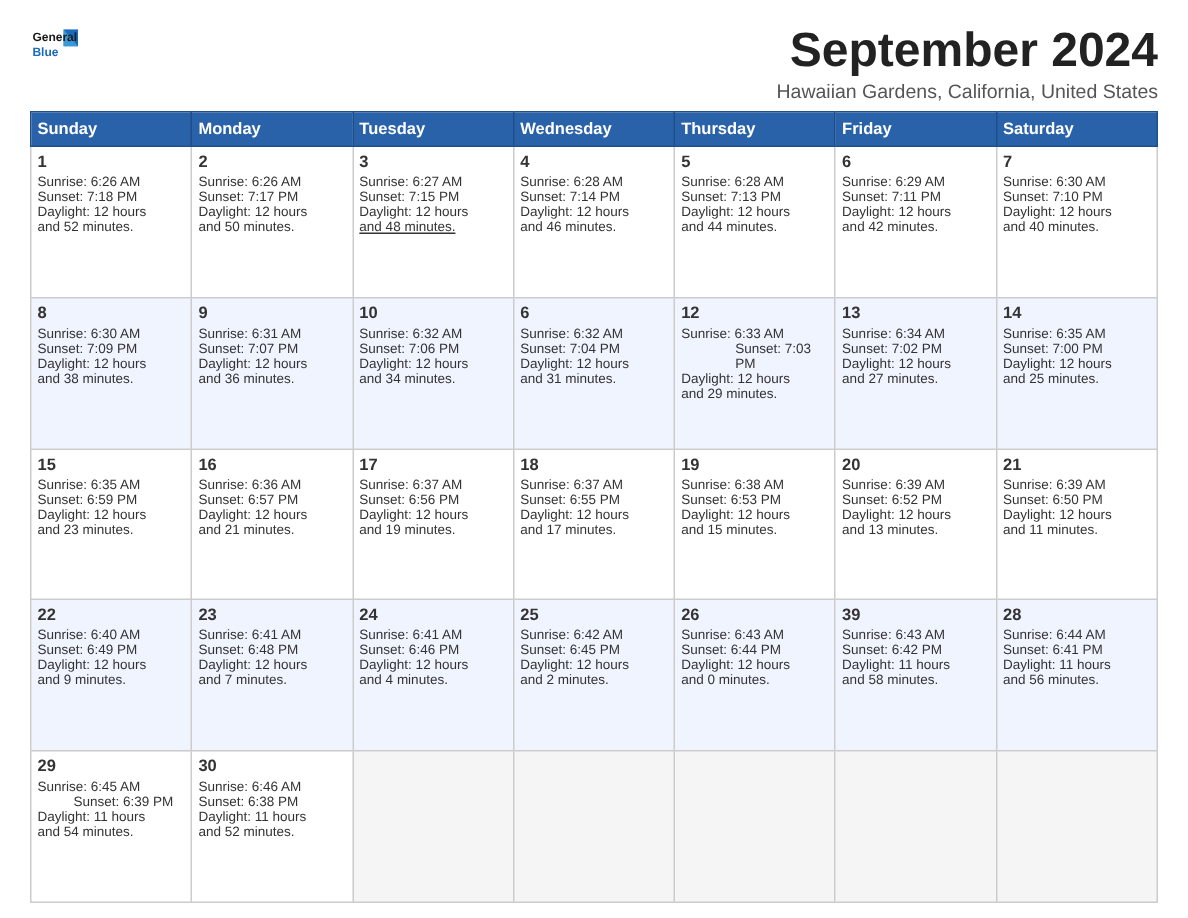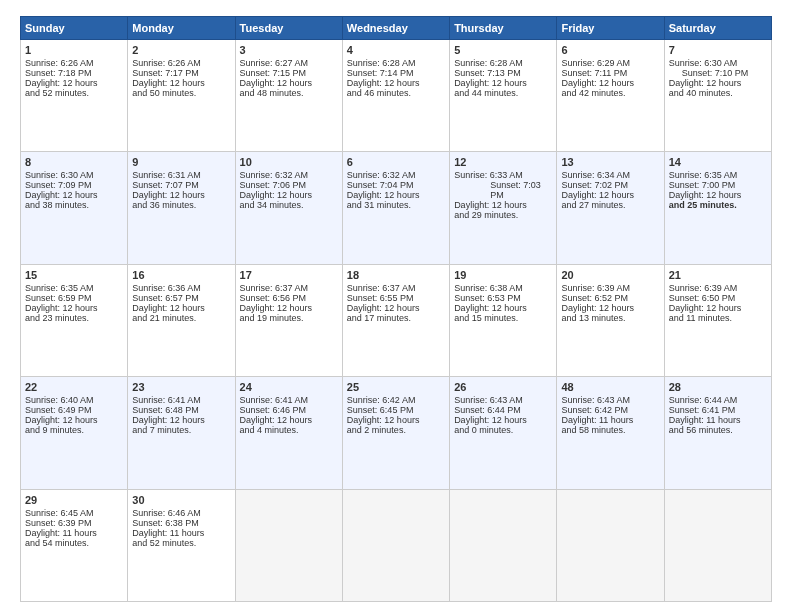--- a/index.html
+++ b/index.html
@@ -80,20 +80,35 @@
       margin-bottom: 2px;
     }
     .row-alt td {
       background: #f0f4ff;
     }
   </style>
 </head>
 <body>
 
 <div class="page">
+  <div class="header">
+    <div class="logo">
+      <svg class="logo-icon" viewBox="0 0 40 34" xmlns="http://www.w3.org/2000/svg">
+        <rect x="0" y="0" width="40" height="34" rx="2" fill="white"></rect>
+        <polygon points="28,4 40,4 40,18 28,18" fill="#1a6bbd"></polygon>
+        <polygon points="28,4 40,18 28,18" fill="#3a9ad9"></polygon>
+        <text x="2" y="14" font-size="10" font-weight="bold" fill="#1a1a1a" font-family="Arial">General</text>
+        <text x="2" y="26" font-size="10" font-weight="bold" fill="#1a6bbd" font-family="Arial">Blue</text>
+      </svg>
+    </div>
+    <div class="title-block">
+      <div class="month-title">September 2024</div>
+      <div class="location-title">Hawaiian Gardens, California, United States</div>
+    </div>
+  </div>
 
   <table class="calendar">
     <thead>
       <tr>
         <th>Sunday</th>
         <th>Monday</th>
         <th>Tuesday</th>
         <th>Wednesday</th>
         <th>Thursday</th>
         <th>Friday</th>
@@ -114,21 +129,21 @@
             <span style="display:block;">Sunrise: 6:26 AM</span>
             <span style="display:block;">Sunset: 7:17 PM</span>
             <span style="display:block;">Daylight: 12 hours</span>
             <span style="display:block;">and 50 minutes.</span>
           </td>
           <td>
             <span class="day-num">3</span>
             <span style="display:block;">Sunrise: 6:27 AM</span>
             <span style="display:block;">Sunset: 7:15 PM</span>
             <span style="display:block;">Daylight: 12 hours</span>
-            <span style="display:block;">and 48 minutes.</span>
+            <span style="display:block;text-decoration:underline;">and 48 minutes.</span>
           </td>
           <td>
             <span class="day-num">4</span>
             <span style="display:block;">Sunrise: 6:28 AM</span>
             <span style="display:block;">Sunset: 7:14 PM</span>
             <span style="display:block;">Daylight: 12 hours</span>
             <span style="display:block;">and 46 minutes.</span>
           </td>
           <td>
             <span class="day-num">5</span>
@@ -140,21 +155,21 @@
           <td>
             <span class="day-num">6</span>
             <span style="display:block;">Sunrise: 6:29 AM</span>
             <span style="display:block;">Sunset: 7:11 PM</span>
             <span style="display:block;">Daylight: 12 hours</span>
             <span style="display:block;">and 42 minutes.</span>
           </td>
           <td>
             <span class="day-num">7</span>
             <span style="display:block;">Sunrise: 6:30 AM</span>
-            <span style="display:block;margin-left:13px;">Sunset: 7:10 PM</span>
+            <span style="display:block;">Sunset: 7:10 PM</span>
             <span style="display:block;">Daylight: 12 hours</span>
             <span style="display:block;">and 40 minutes.</span>
           </td>
         </tr>
         <tr class="row-alt">
           <td>
             <span class="day-num">8</span>
             <span style="display:block;">Sunrise: 6:30 AM</span>
             <span style="display:block;">Sunset: 7:09 PM</span>
             <span style="display:block;">Daylight: 12 hours</span>
@@ -193,21 +208,21 @@
             <span style="display:block;">Sunrise: 6:34 AM</span>
             <span style="display:block;">Sunset: 7:02 PM</span>
             <span style="display:block;">Daylight: 12 hours</span>
             <span style="display:block;">and 27 minutes.</span>
           </td>
           <td>
             <span class="day-num">14</span>
             <span style="display:block;">Sunrise: 6:35 AM</span>
             <span style="display:block;">Sunset: 7:00 PM</span>
             <span style="display:block;">Daylight: 12 hours</span>
-            <span style="display:block;font-weight:bold;">and 25 minutes.</span>
+            <span style="display:block;">and 25 minutes.</span>
           </td>
         </tr>
         <tr>
           <td>
             <span class="day-num">15</span>
             <span style="display:block;">Sunrise: 6:35 AM</span>
             <span style="display:block;">Sunset: 6:59 PM</span>
             <span style="display:block;">Daylight: 12 hours</span>
             <span style="display:block;">and 23 minutes.</span>
           </td>
@@ -284,39 +299,39 @@
             <span style="display:block;">and 2 minutes.</span>
           </td>
           <td>
             <span class="day-num">26</span>
             <span style="display:block;">Sunrise: 6:43 AM</span>
             <span style="display:block;">Sunset: 6:44 PM</span>
             <span style="display:block;">Daylight: 12 hours</span>
             <span style="display:block;">and 0 minutes.</span>
           </td>
           <td>
-            <span class="day-num">48</span>
+            <span class="day-num">39</span>
             <span style="display:block;">Sunrise: 6:43 AM</span>
             <span style="display:block;">Sunset: 6:42 PM</span>
             <span style="display:block;">Daylight: 11 hours</span>
             <span style="display:block;">and 58 minutes.</span>
           </td>
           <td>
             <span class="day-num">28</span>
             <span style="display:block;">Sunrise: 6:44 AM</span>
             <span style="display:block;">Sunset: 6:41 PM</span>
             <span style="display:block;">Daylight: 11 hours</span>
             <span style="display:block;">and 56 minutes.</span>
           </td>
         </tr>
         <tr>
           <td>
             <span class="day-num">29</span>
             <span style="display:block;">Sunrise: 6:45 AM</span>
-            <span style="display:block;">Sunset: 6:39 PM</span>
+            <span style="display:block;margin-left:24px;">Sunset: 6:39 PM</span>
             <span style="display:block;">Daylight: 11 hours</span>
             <span style="display:block;">and 54 minutes.</span>
           </td>
           <td>
             <span class="day-num">30</span>
             <span style="display:block;">Sunrise: 6:46 AM</span>
             <span style="display:block;">Sunset: 6:38 PM</span>
             <span style="display:block;">Daylight: 11 hours</span>
             <span style="display:block;">and 52 minutes.</span>
           </td>

